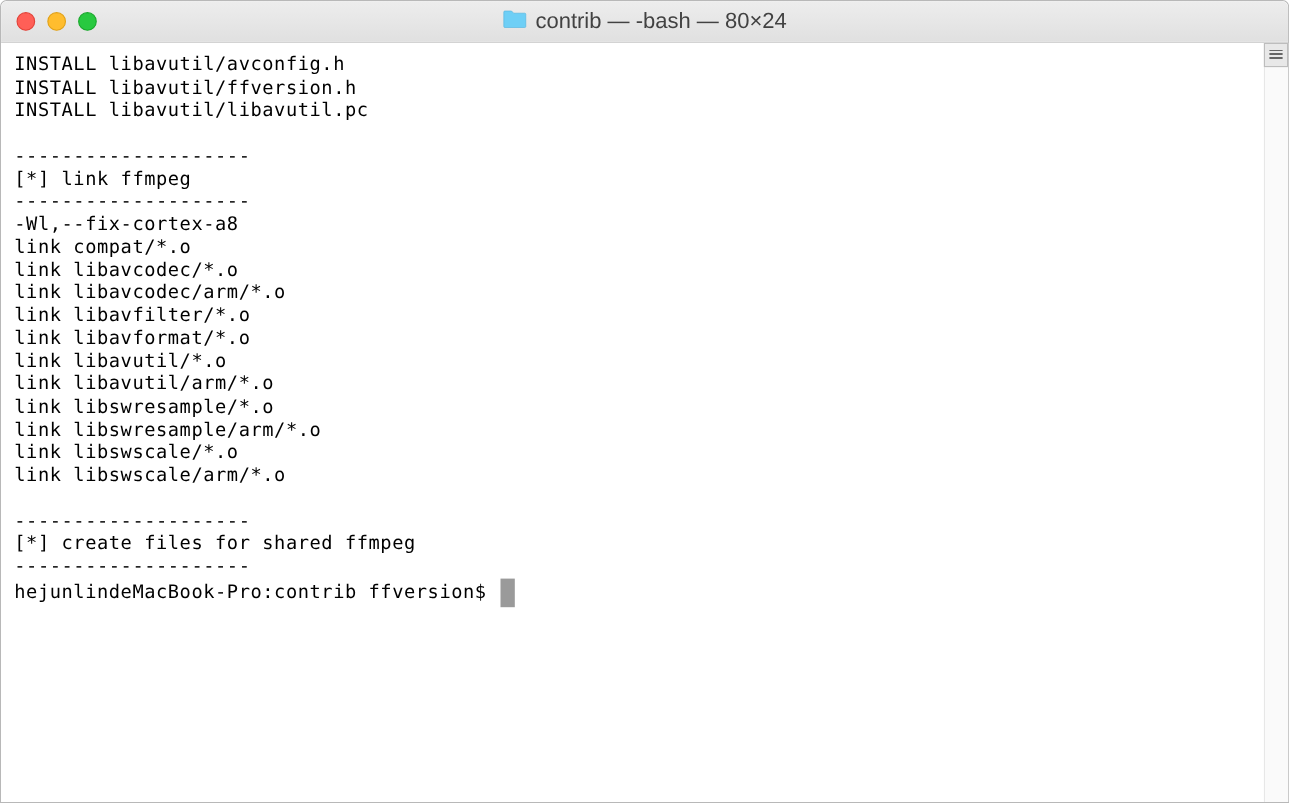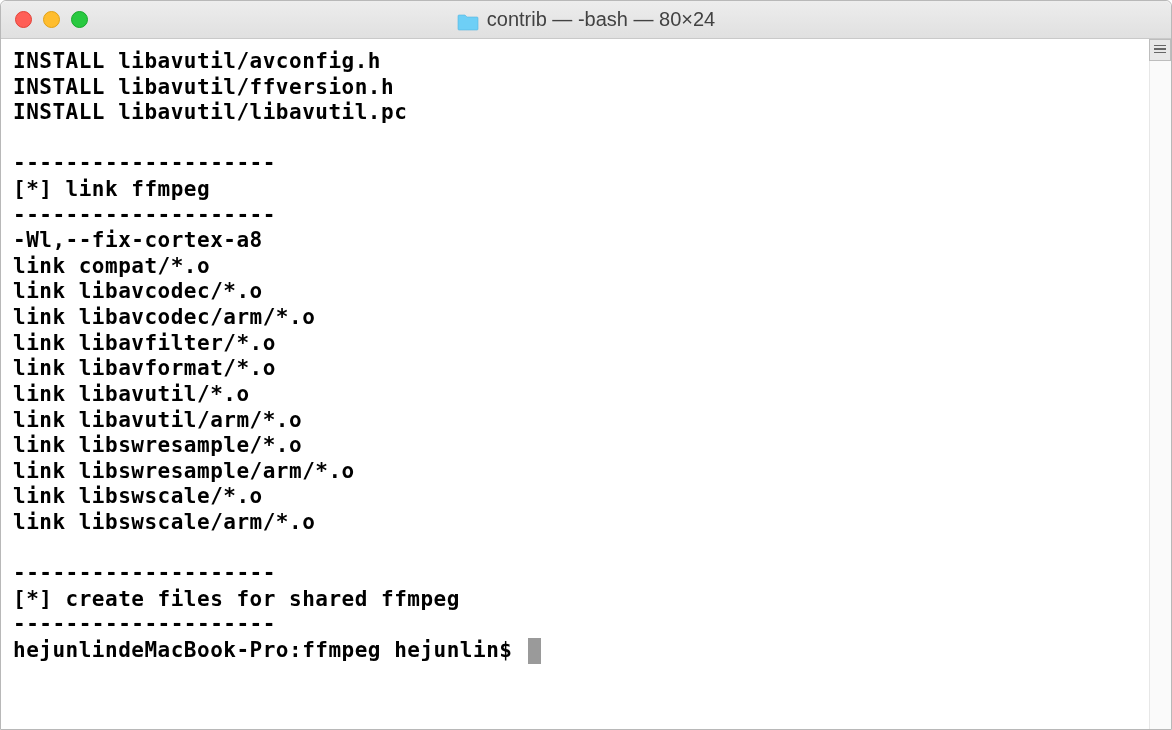--- a/index.html
+++ b/index.html
@@ -46,21 +46,21 @@
     }
     .light.close { background: #ff5f57; border: 1px solid #e24238; }
     .light.min { background: #ffbd2e; border: 1px solid #e1a116; }
     .light.max { background: #28c940; border: 1px solid #18a82b; }
     .title-center {
       position: absolute;
       left: 0;
       right: 0;
       display: flex;
       justify-content: center;
-      align-items: flex-end;
+      align-items: flex-start;
       gap: 8px;
       pointer-events: none;
     }
     .folder-icon {
       width: 22px;
       height: 18px;
       position: relative;
       display: inline-block;
     }
     .folder-icon svg {
@@ -75,27 +75,26 @@
     .terminal-body {
       flex: 1;
       position: relative;
       background: #fff;
       display: flex;
     }
     .terminal-content {
       flex: 1;
       padding: 10px 4px 4px 12px;
       font-family: "Menlo", "Monaco", "Andale Mono", monospace;
-      font-size: 21px;
+      font-size: 17px;
       line-height: 1.22;
       color: #000;
       white-space: pre;
       overflow: hidden;
       letter-spacing: 0.5px;
-      font-weight: bold;
     }
     .prompt-line {
       display: flex;
       align-items: center;
     }
     .cursor {
       display: inline-block;
       width: 13px;
       height: 26px;
       background: #9a9a9a;
@@ -172,20 +171,20 @@
 link libavutil/*.o
 link libavutil/arm/*.o
 link libswresample/*.o
 link libswresample/arm/*.o
 link libswscale/*.o
 link libswscale/arm/*.o
 
 --------------------
 [*] create files for shared ffmpeg
 --------------------</span>
-<span class="prompt-line"><span>hejunlindeMacBook-Pro:ffmpeg hejunlin$ </span><span class="cursor"></span></span></div>
+<span class="prompt-line"><span>hejunlindeMacBook-Pro:contrib ffversion$ </span><span class="cursor"></span></span></div>
     <div class="scrollbar-track">
       <div class="scroll-top-btn">
         <div class="lines"></div>
       </div>
     </div>
   </div>
 </div>
 
 </body></html>

